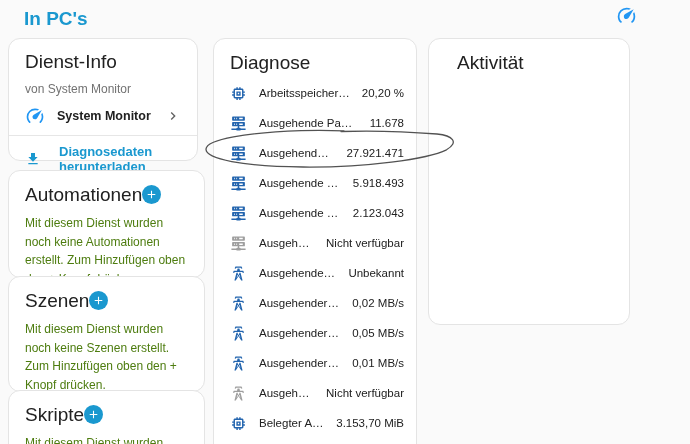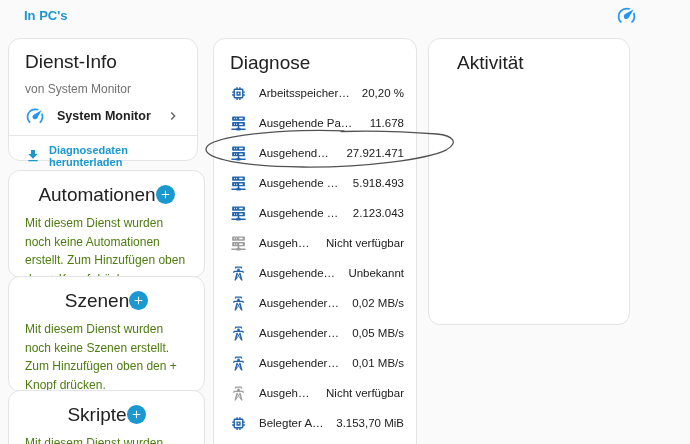--- a/index.html
+++ b/index.html
@@ -18,21 +18,21 @@
     background:#fafafa;
     font-family:"Liberation Sans","DejaVu Sans",sans-serif;
     color:var(--text);
     overflow:hidden;
   }
   svg{display:block;width:100%;height:100%;}
   [data-icon] svg path{fill:currentColor;}
 
   .breadcrumb{
     position:absolute;left:24px;top:8px;
-    font-size:13px;font-weight:bold;color:var(--accent);
+    font-size:19px;font-weight:bold;color:var(--accent);
     cursor:pointer;
   }
   .topbar-logo{
     position:absolute;left:616px;top:5px;width:21px;height:21px;
     color:var(--brand-blue);cursor:pointer;
   }
 
   .card{
     position:absolute;background:#fff;
     border:1px solid var(--card-border);
@@ -46,31 +46,31 @@
   .service-subtitle{font-size:12px;color:var(--text2);margin-top:9px;}
   .integration-row{
     display:flex;align-items:center;gap:12px;
     padding:10px 16px 9px;cursor:pointer;
   }
   .integration-row .brand-ic{width:20px;height:20px;color:var(--brand-blue);flex:none;}
   .integration-name{font-size:12.5px;font-weight:bold;flex:1;}
   .chev{width:16px;height:16px;color:#616161;flex:none;}
   .hr{border-top:1px solid #e6e6e6;}
   .download-row{
-    display:flex;align-items:center;gap:8px;
+    display:flex;align-items:center;gap:18px;
     padding:8px 16px;color:var(--accent);
-    font-size:11px;font-weight:bold;cursor:pointer;
+    font-size:13px;font-weight:bold;cursor:pointer;
   }
   .download-row .dl-ic{width:16px;height:16px;flex:none;}
 
   .empty-card{padding:12px 16px;}
   #card-automations{left:8px;top:170px;width:197px;height:108px;}
   #card-scenes{left:8px;top:276px;width:197px;height:116px;}
   #card-scripts{left:8px;top:390px;width:197px;height:110px;}
-  .empty-head{display:flex;align-items:flex-start;justify-content:center;}
+  .empty-head{display:flex;align-items:flex-start;justify-content:flex-start;}
   .add-btn{
     width:19px;height:19px;border:none;border-radius:50%;
     background:var(--accent);color:#fff;cursor:pointer;
     display:flex;align-items:center;justify-content:center;
     padding:3px;margin-top:2px;flex:none;
   }
   .empty-text{font-size:12px;line-height:1.55;color:#4d7c0f;margin-top:8px;}
 
   
   #card-diagnostics{left:213px;top:38px;width:204px;height:520px;padding:12px 0 0;}

